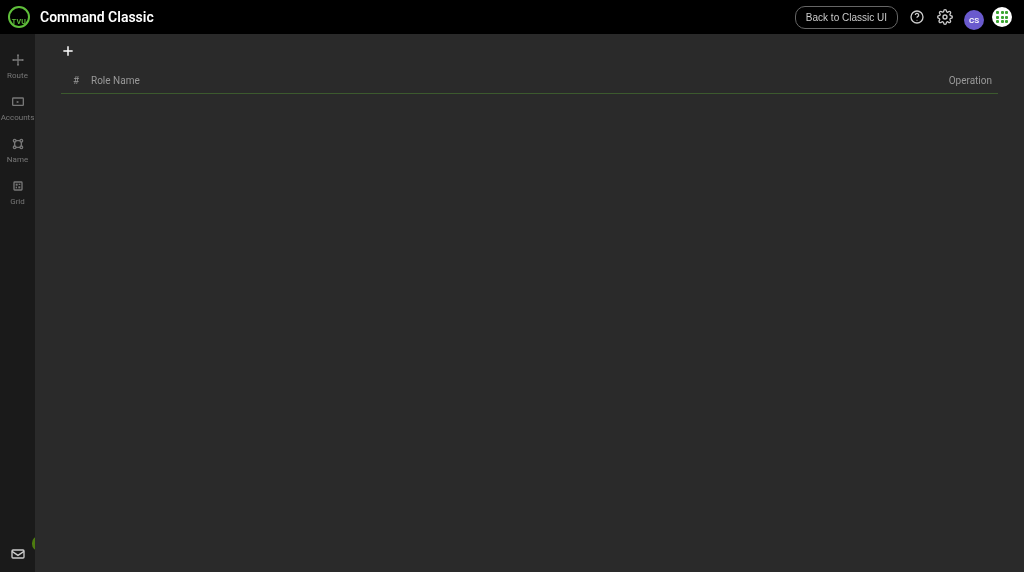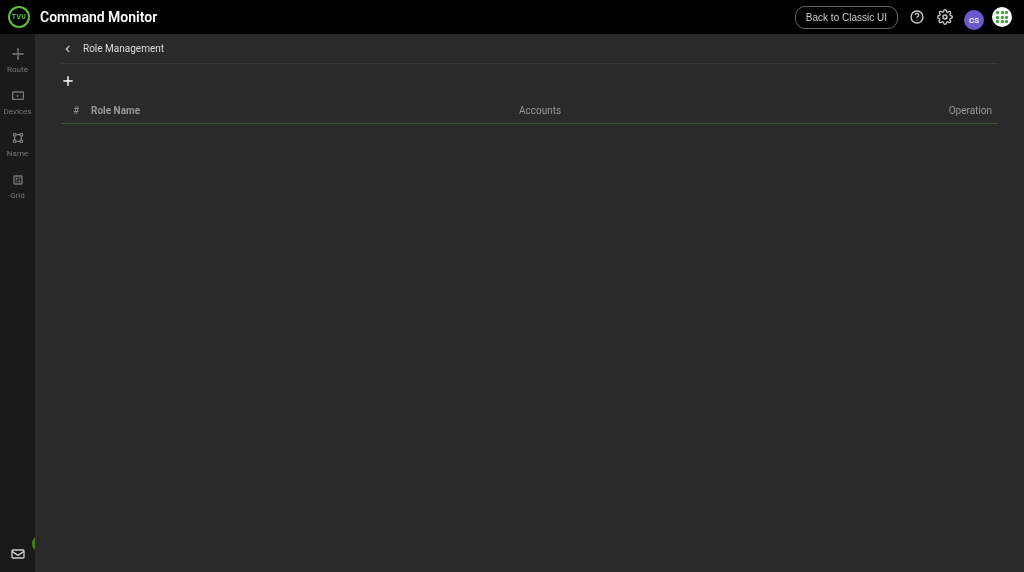--- a/index.html
+++ b/index.html
@@ -20,21 +20,21 @@
     background: #000;
     display: flex;
     align-items: center;
     padding: 0 12px 0 8px;
   }
   .logo {
     width: 22px; height: 22px;
     border: 2px solid #5fbf3a;
     border-radius: 50%;
     display: flex;
-    align-items: center;
+    align-items: flex-end;
     justify-content: center;
     margin-right: 10px;
     flex-shrink: 0;
   }
   .logo-text {
     font-size: 7px;
     font-weight: 700;
     color: #5fbf3a;
     letter-spacing: 0.3px;
   }
@@ -99,21 +99,21 @@
 
   
   .sidebar {
     position: absolute;
     top: 34px; left: 0; bottom: 0;
     width: 35px;
     background: #1a1a1a;
     display: flex;
     flex-direction: column;
     align-items: flex-start;
-    padding-top: 6px;
+    padding-top: 12px;
   }
   .side-item {
     width: 100%;
     display: flex;
     flex-direction: column;
     align-items: center;
     padding: 6px 0 8px;
     cursor: pointer;
     color: #777;
   }
@@ -196,33 +196,33 @@
   }
   .thead {
     display: flex;
     align-items: center;
     height: 26px;
     border-bottom: 1px solid #3c5a2e;
     font-size: 10px;
     color: #999;
   }
   .col-num { width: 30px; text-align: center; }
-  .col-name { flex: 1.1; font-weight: bold; }
+  .col-name { flex: 1.1; }
   .col-accounts { flex: 1; }
   .col-devices { flex: 1; }
   .col-operation { width: 90px; text-align: right; padding-right: 6px; }
 </style>
 </head>
 <body>
 
 <div class="header">
   <div class="logo">
     <span class="logo-text">TVU</span>
   </div>
-  <div class="app-title">Command Monitor</div>
+  <div class="app-title">Command Classic</div>
   <div class="header-spacer"></div>
   <button class="classic-btn">Back to Classic UI</button>
   <div class="header-icon">
     <svg viewBox="0 0 24 24" fill="none" stroke="#ccc" stroke-width="2">
       <circle cx="12" cy="12" r="9"></circle>
       <path d="M9.5 9a2.5 2.5 0 1 1 3.5 2.3c-.8.4-1 1-1 1.7"></path>
       <circle cx="12" cy="17" r="0.8" fill="#ccc" stroke="none"></circle>
     </svg>
   </div>
   <div class="header-icon">
@@ -258,21 +258,21 @@
       <circle cx="12" cy="5" r="1.5" fill="#777" stroke="none"></circle>
       <circle cx="12" cy="19" r="1.5" fill="#777" stroke="none"></circle>
     </svg>
     <span class="side-label">Route</span>
   </div>
   <div class="side-item">
     <svg viewBox="0 0 24 24" fill="none" stroke="#777" stroke-width="2">
       <rect x="4" y="6" width="16" height="11" rx="1"></rect>
       <path d="M10 10l4 2-4 2z" fill="#777" stroke="none"></path>
     </svg>
-    <span class="side-label">Devices</span>
+    <span class="side-label">Accounts</span>
   </div>
   <div class="side-item">
     <svg viewBox="0 0 24 24" fill="none" stroke="#777" stroke-width="2">
       <circle cx="7" cy="7" r="2"></circle>
         <circle cx="17" cy="7" r="2"></circle>
       <circle cx="7" cy="17" r="2"></circle>
         <circle cx="17" cy="17" r="2"></circle>
       <path d="M9 7h6M7 9v6M17 9v6M9 17h6"></path>
     </svg>
     <span class="side-label">Name</span>
@@ -291,38 +291,29 @@
   <div class="mail-wrap">
     <span class="badge">412</span>
     <svg viewBox="0 0 24 24" fill="none" stroke="#ccc" stroke-width="2">
       <rect x="3" y="6" width="18" height="12" rx="1.5"></rect>
       <path d="M3 8l9 6 9-6"></path>
     </svg>
   </div>
 </div>
 
 <div class="main">
-  <div class="breadcrumb-row">
-    <div class="back-chevron">
-      <svg viewBox="0 0 24 24" fill="none" stroke="#ccc" stroke-width="3">
-        <path d="M15 5l-7 7 7 7"></path>
-      </svg>
-    </div>
-    <div class="page-title">Role Management</div>
-  </div>
 
   <div class="toolbar">
     <div class="add-btn">
       <svg viewBox="0 0 24 24" fill="none" stroke="#fff" stroke-width="2.5">
         <path d="M12 4v16M4 12h16"></path>
       </svg>
     </div>
   </div>
 
   <div class="table">
     <div class="thead">
       <div class="col-num">#</div>
       <div class="col-name">Role Name</div>
-      <div class="col-accounts">Accounts</div>
       <div class="col-operation">Operation</div>
     </div>
   </div>
 </div>
 
 </body></html>

